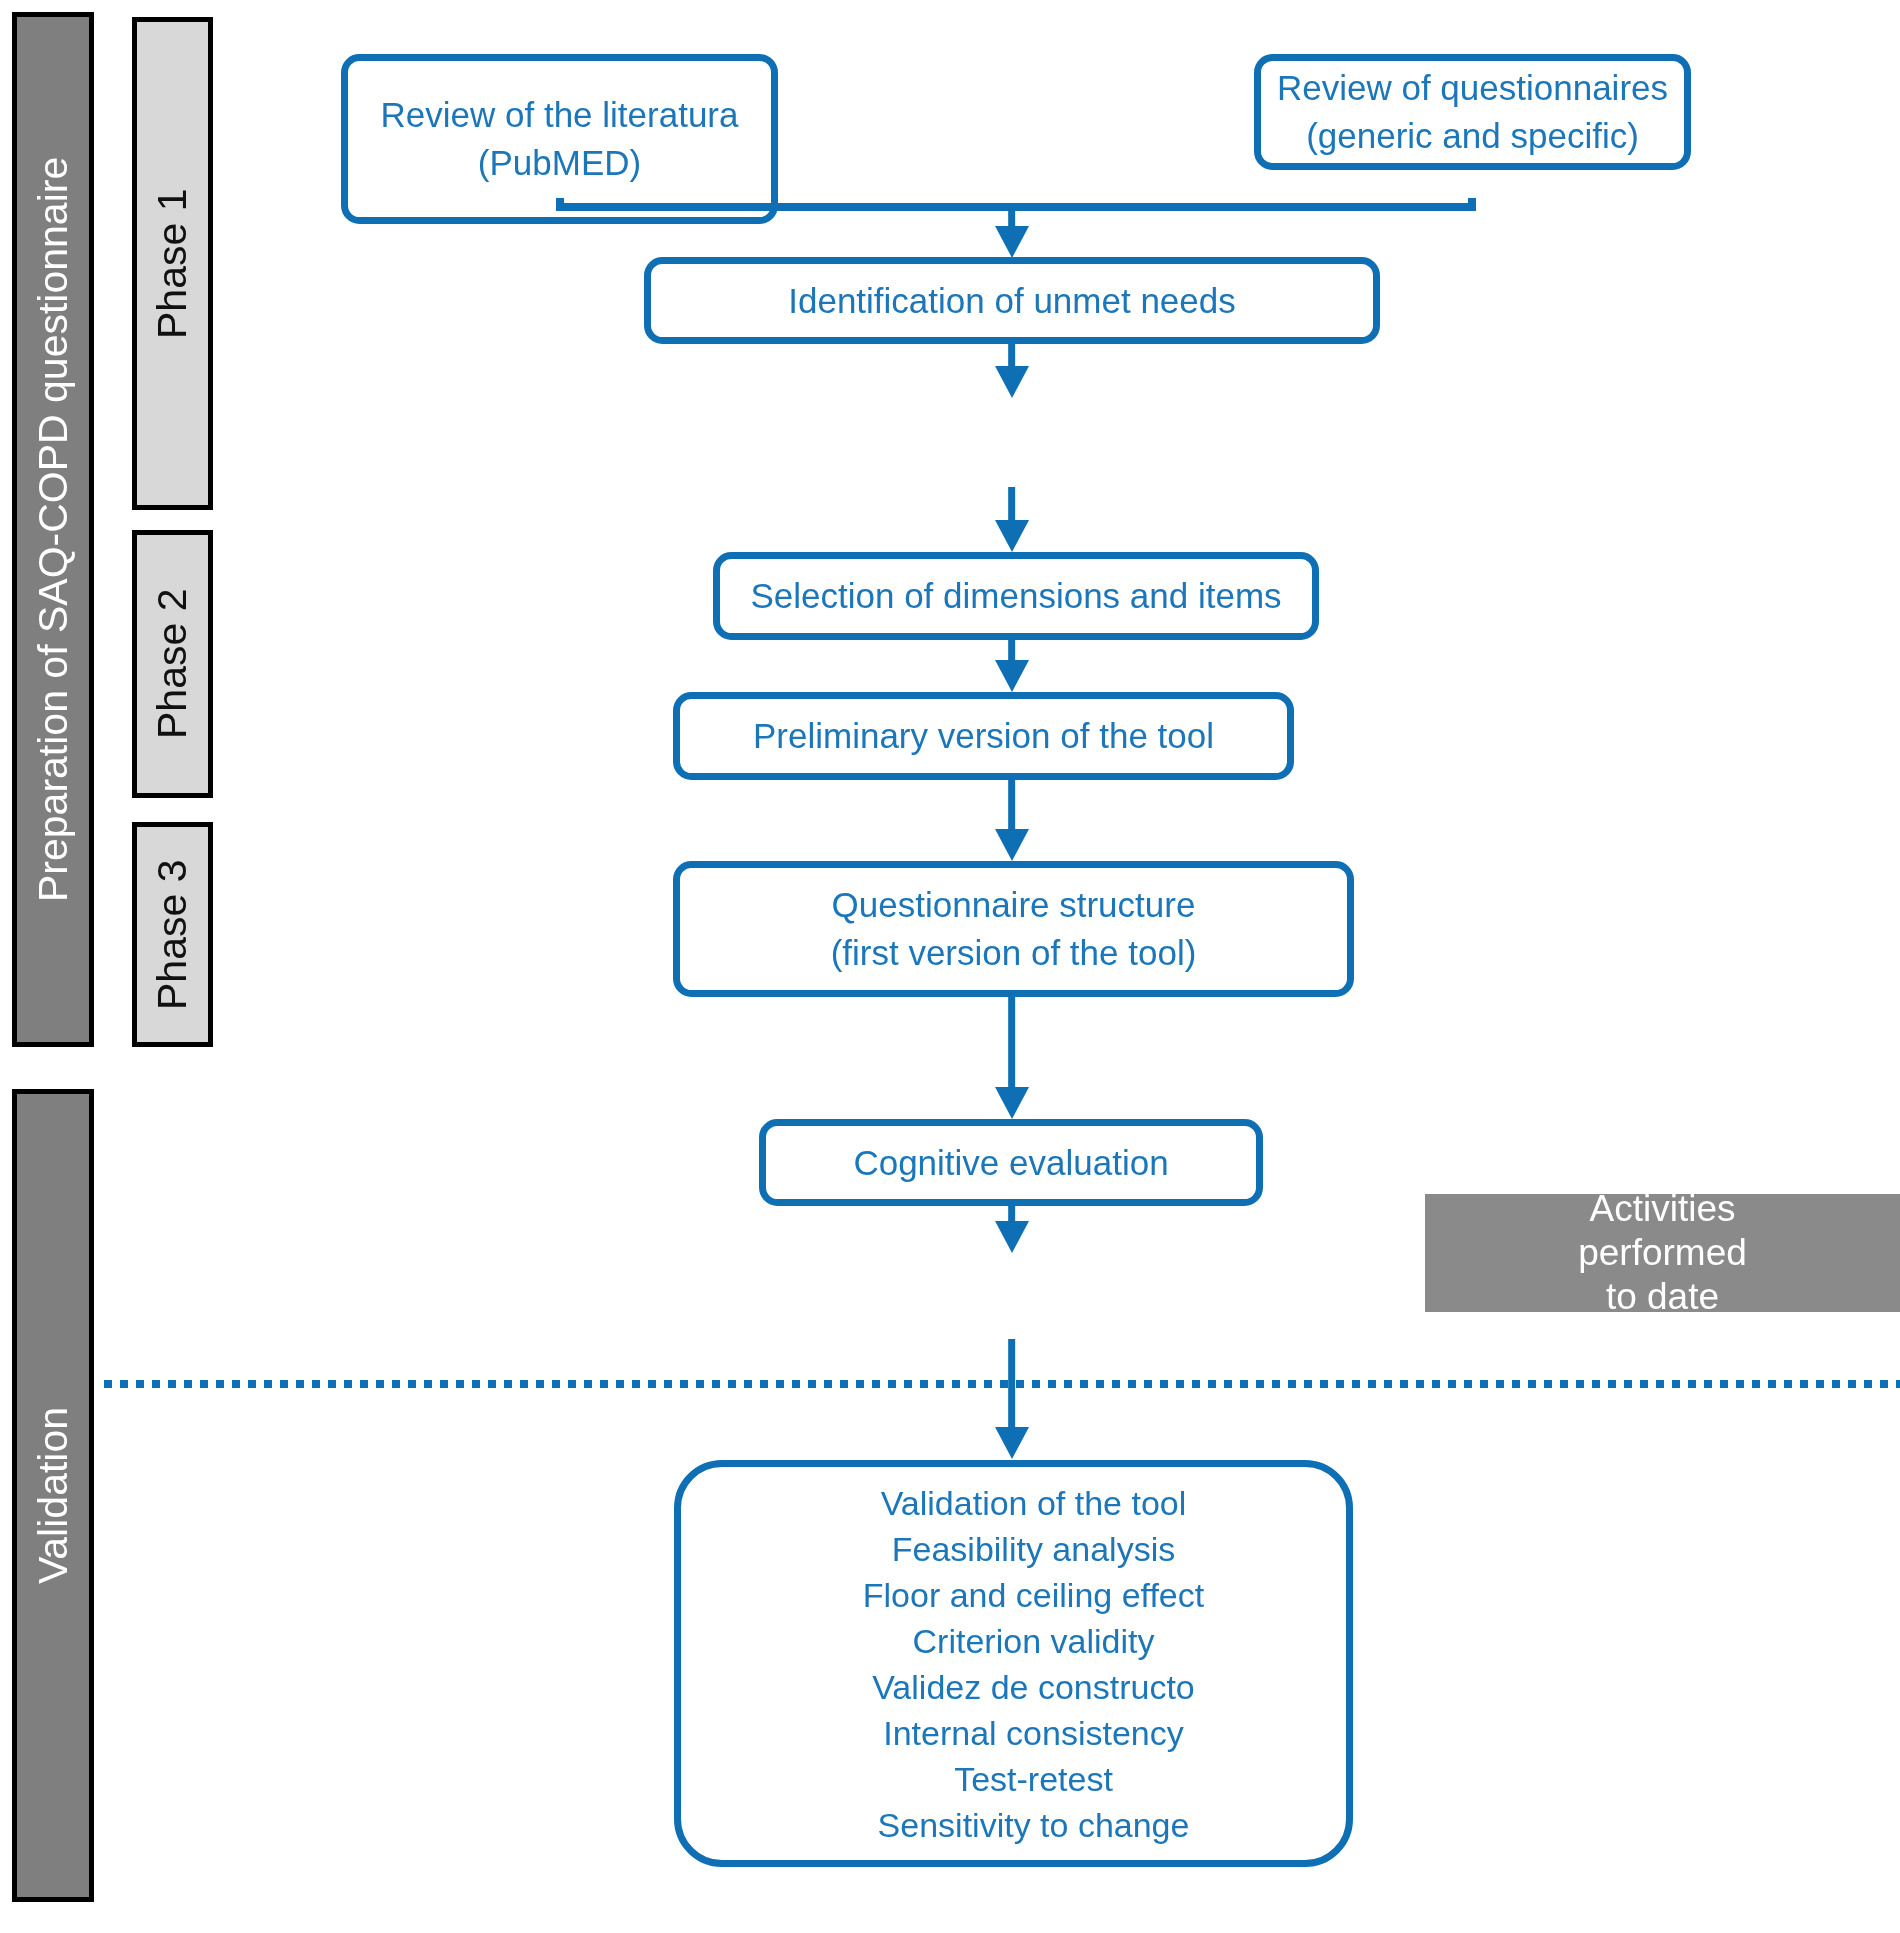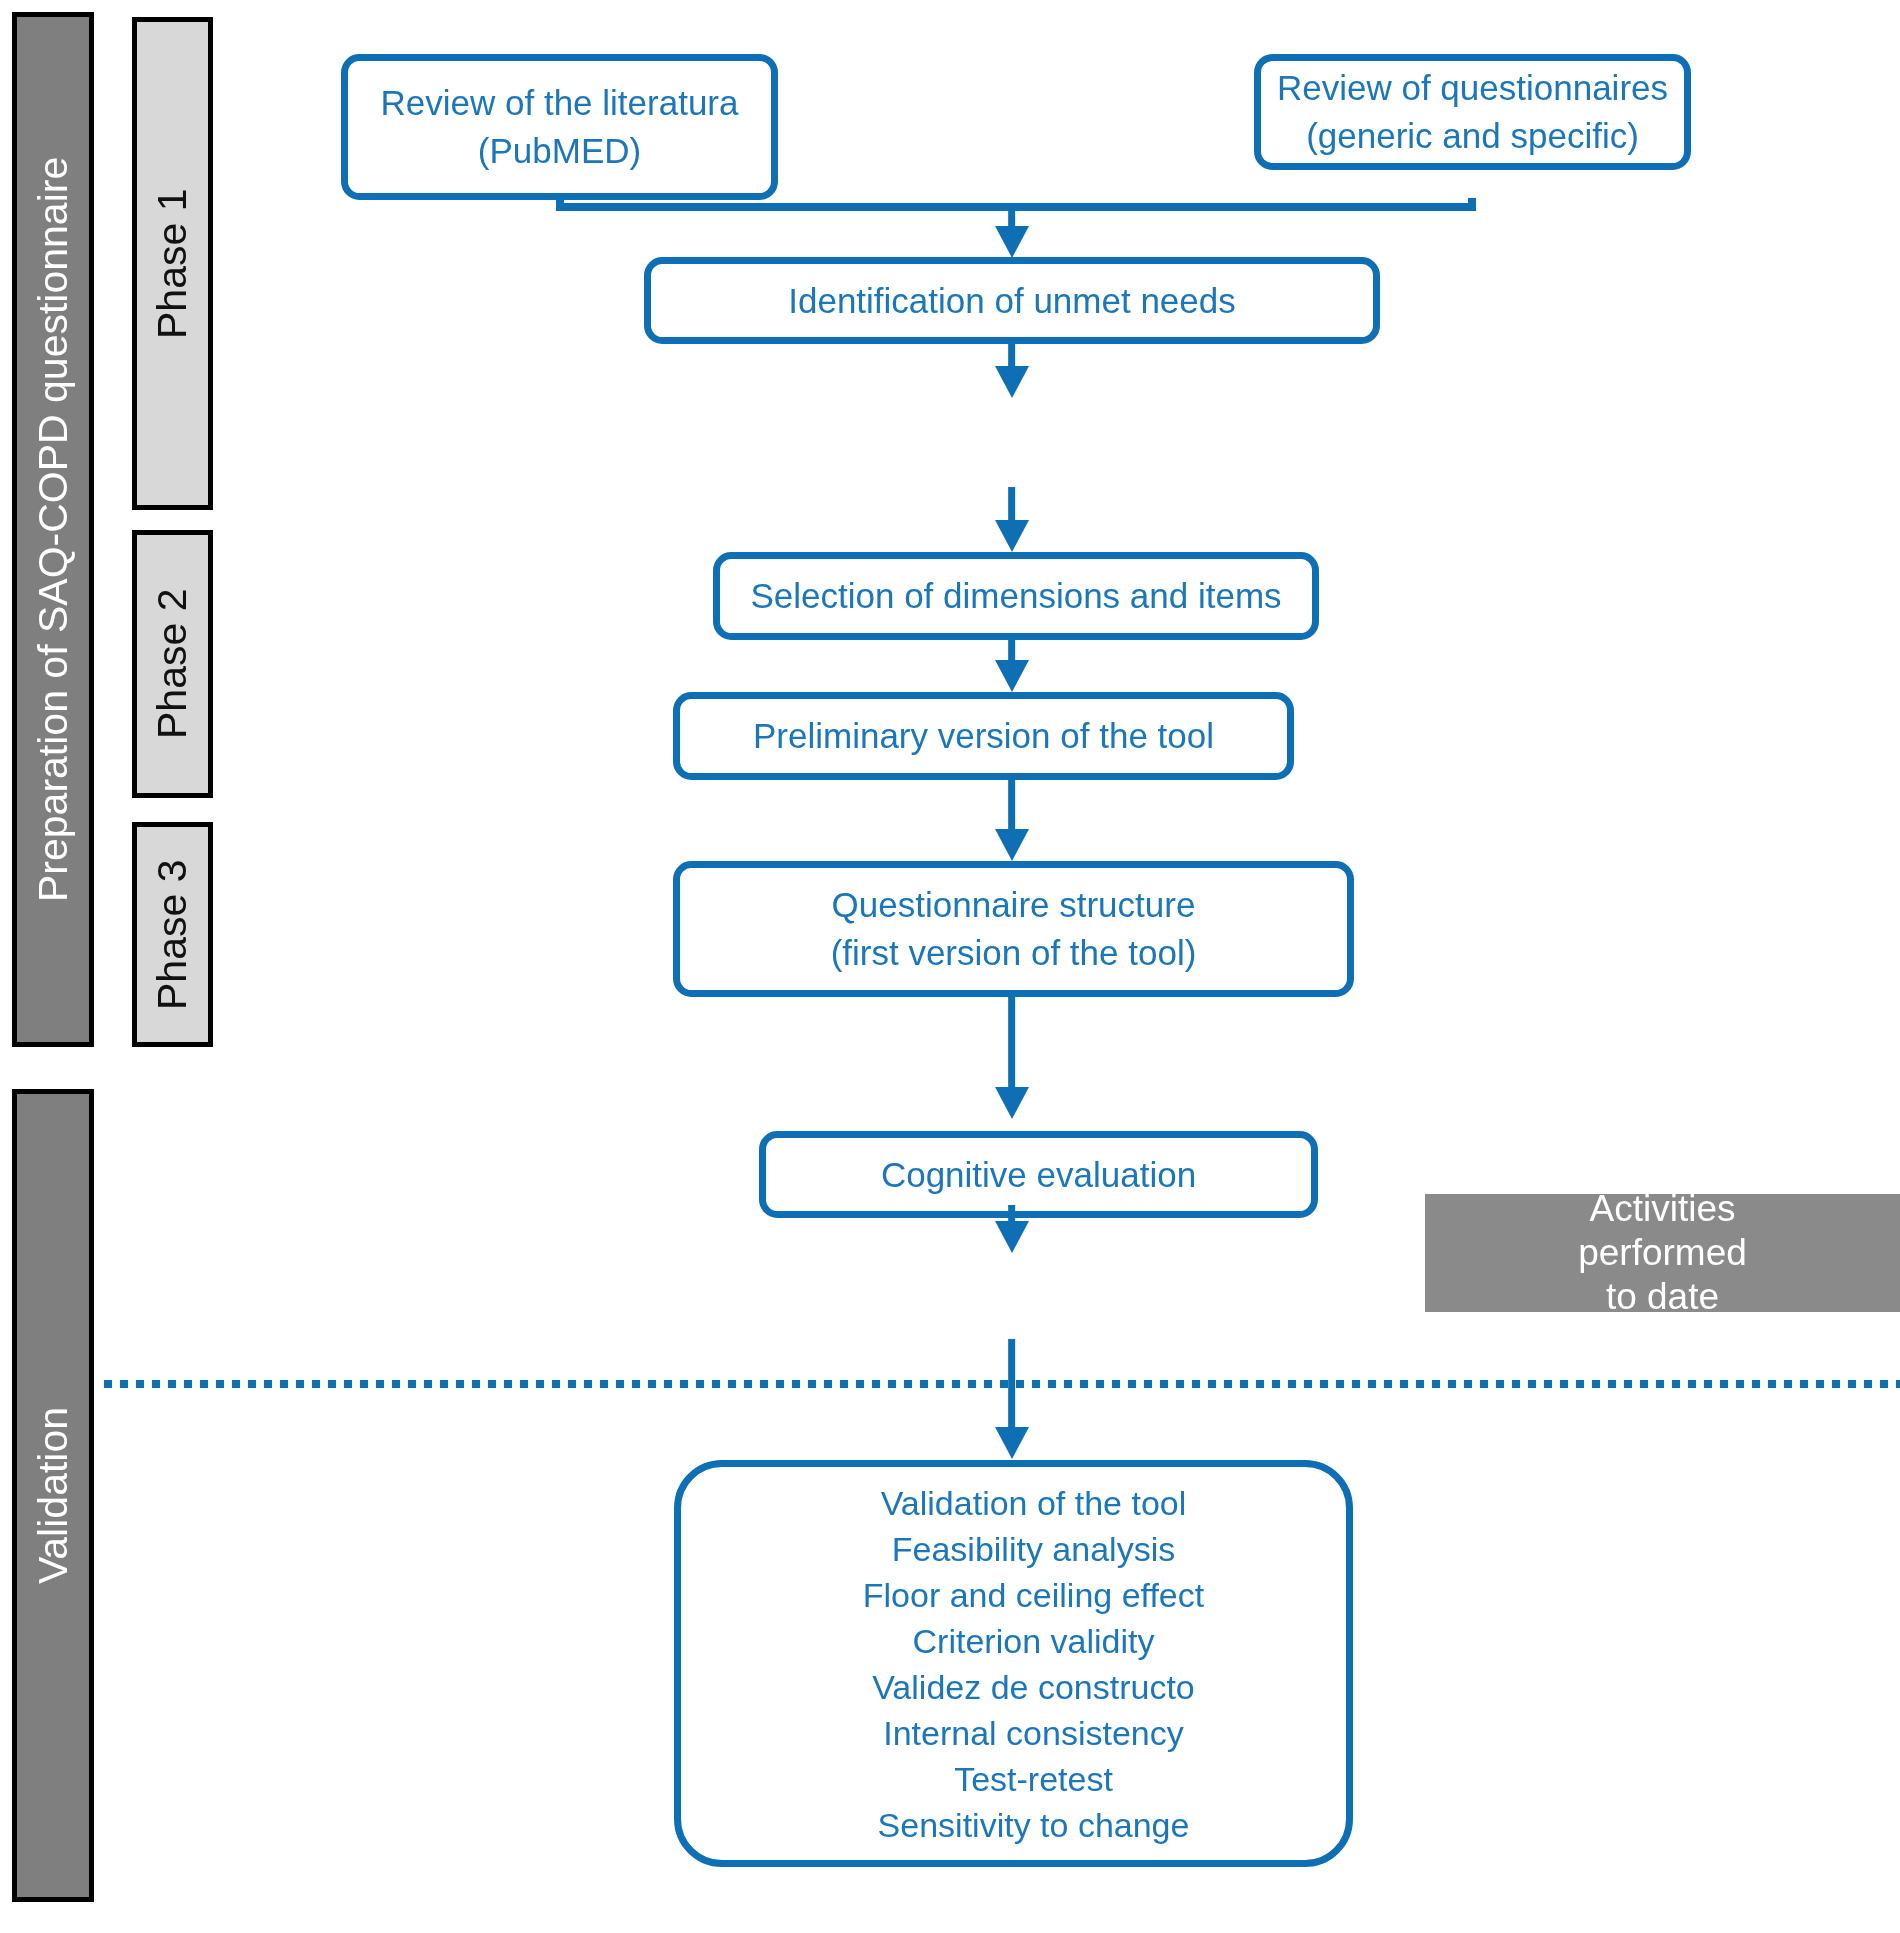--- a/index.html
+++ b/index.html
@@ -41,28 +41,28 @@
   .fbox{
     position:absolute;
     background:#fff;
     border:7.7px solid var(--blue);
     border-radius:18.4px;
     color:var(--blue-text);
     font-size:35px;line-height:48px;
     display:flex;align-items:center;justify-content:center;
     text-align:center;white-space:pre-line;
   }
-  #box-review-lit{left:341px;top:54px;width:437px;height:146px;}
+  #box-review-lit{left:341px;top:54px;width:437px;height:170px;}
   #box-review-q{left:1254px;top:54px;width:437px;height:116px;}
   #box-identification{left:644px;top:257px;width:736px;height:87px;}
   #box-consensus{left:759px;top:399px;width:510px;height:88px;}
   #box-selection{left:713px;top:552px;width:606px;height:88px;}
   #box-preliminary{left:673px;top:692px;width:621px;height:88px;}
   #box-structure{left:673px;top:861px;width:681px;height:136px;}
-  #box-cognitive{left:759px;top:1119px;width:559px;height:87px;margin-top:12px;}
+  #box-cognitive{left:759px;top:1119px;width:504px;height:87px;}
   #box-second{left:673px;top:1253px;width:681px;height:87px;}
   #box-validation{
     left:674px;top:1460px;width:679px;height:407px;
     border-radius:48px;
     font-size:34px;line-height:46px;padding-left:40px;
   }
 
   
   .line{position:absolute;background:var(--blue);}
   #stub-left{left:556px;top:198px;width:7.7px;height:13px;}

